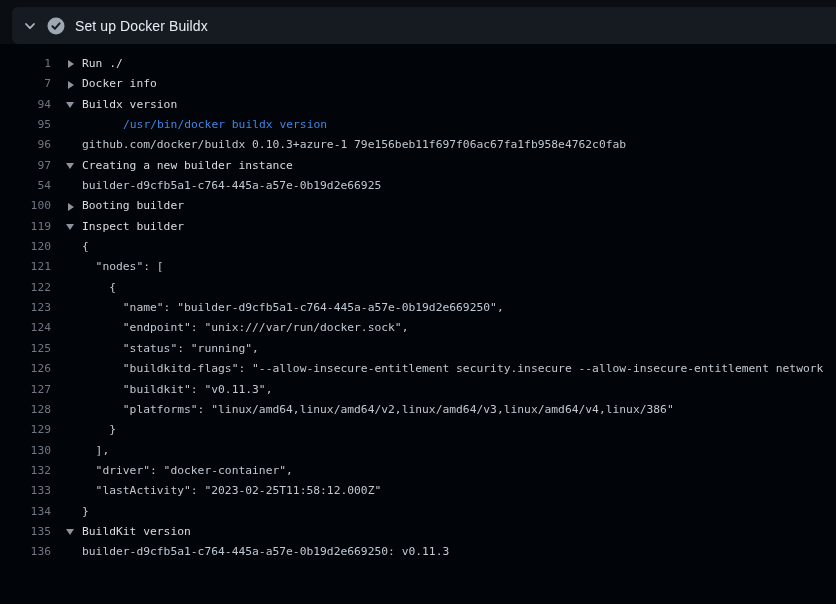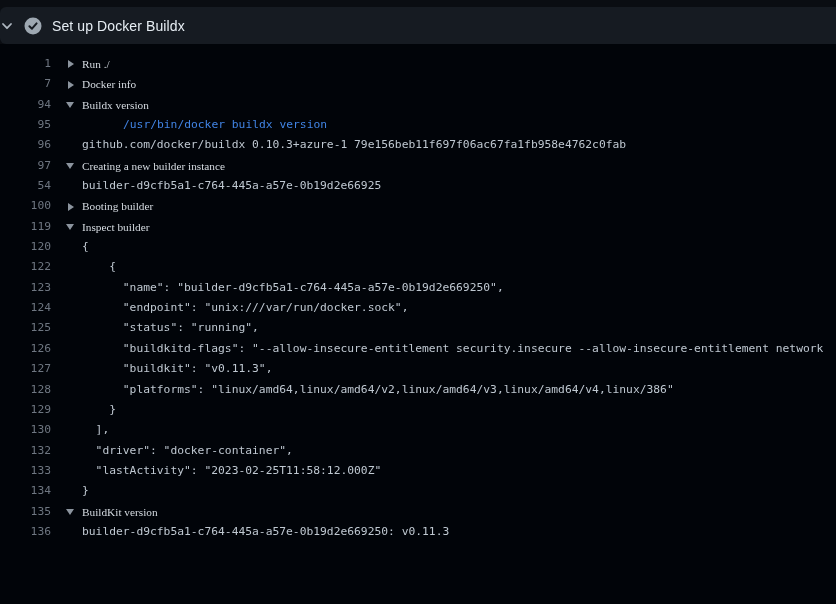--- a/index.html
+++ b/index.html
@@ -9,24 +9,25 @@
     font-family: "Liberation Sans", "DejaVu Sans", sans-serif;
   }
   .page { position: relative; width: 836px; height: 604px; }
 
   
   .top-strip {
     position: absolute; left: 0; top: 0; width: 836px; height: 44px;
     background: var(--page-top-bg);
   }
   .step-header {
-    position: absolute; left: 0; top: 7px; right: 0; height: 37px;
+    position: absolute; left: 12px; top: 7px; right: 0; height: 37px;
     background: var(--header-bg);
     border-radius: 6px 0 0 6px;
     display: flex; align-items: center;
+    padding-left: 11px;
     cursor: pointer;
   }
   .chevron { display: inline-flex; width: 14px; height: 14px; margin-right: 10px; align-items: center; justify-content: center; }
   .check { display: inline-flex; width: 18px; height: 18px; margin-right: 10px; align-items: center; justify-content: center; }
   .step-title {
     color: var(--title-color);
     font-size: 14px; font-weight: 500;
     letter-spacing: 0.1px;
   }
 
@@ -60,21 +61,21 @@
     border-left: 6px solid var(--arrow-color);
     margin-left: 2px;
   }
   .tri-down {
     width: 0; height: 0;
     border-left: 4.5px solid transparent;
     border-right: 4.5px solid transparent;
     border-top: 6px solid var(--arrow-color);
   }
   .content { flex: 1 1 auto; overflow: hidden; white-space: pre; }
-  .t-group { color: var(--group-color); font-family: Liberation Serif, serif; }
+  .t-group { color: var(--group-color); }
   .t-out   { color: var(--out-color); }
   .t-cmd   { color: var(--cmd-color); margin-left: 41px; }
   .row.group { cursor: pointer; }
 </style>
 </head>
 <body>
 
 <div class="page">
   <div class="top-strip"></div>
 
@@ -97,20 +98,21 @@
       <div class="row group"><span class="num">1</span><span class="arrow-slot"><span class="tri-right"></span></span><span class="content t-group">Run ./</span></div>
       <div class="row group"><span class="num">7</span><span class="arrow-slot"><span class="tri-right"></span></span><span class="content t-group">Docker info</span></div>
       <div class="row group"><span class="num">94</span><span class="arrow-slot"><span class="tri-down"></span></span><span class="content t-group">Buildx version</span></div>
       <div class="row"><span class="num">95</span><span class="arrow-slot"></span><span class="content t-cmd">/usr/bin/docker buildx version</span></div>
       <div class="row"><span class="num">96</span><span class="arrow-slot"></span><span class="content t-out">github.com/docker/buildx 0.10.3+azure-1 79e156beb11f697f06ac67fa1fb958e4762c0fab</span></div>
       <div class="row group"><span class="num">97</span><span class="arrow-slot"><span class="tri-down"></span></span><span class="content t-group">Creating a new builder instance</span></div>
       <div class="row"><span class="num">54</span><span class="arrow-slot"></span><span class="content t-out">builder-d9cfb5a1-c764-445a-a57e-0b19d2e66925</span></div>
       <div class="row group"><span class="num">100</span><span class="arrow-slot"><span class="tri-right"></span></span><span class="content t-group">Booting builder</span></div>
       <div class="row group"><span class="num">119</span><span class="arrow-slot"><span class="tri-down"></span></span><span class="content t-group">Inspect builder</span></div>
       <div class="row"><span class="num">120</span><span class="arrow-slot"></span><span class="content t-out">{</span></div>
+      <div class="row"><span class="num">121</span><span class="arrow-slot"></span><span class="content t-out">  "nodes": [</span></div>
       <div class="row"><span class="num">122</span><span class="arrow-slot"></span><span class="content t-out">    {</span></div>
       <div class="row"><span class="num">123</span><span class="arrow-slot"></span><span class="content t-out">      "name": "builder-d9cfb5a1-c764-445a-a57e-0b19d2e669250",</span></div>
       <div class="row"><span class="num">124</span><span class="arrow-slot"></span><span class="content t-out">      "endpoint": "unix:///var/run/docker.sock",</span></div>
       <div class="row"><span class="num">125</span><span class="arrow-slot"></span><span class="content t-out">      "status": "running",</span></div>
       <div class="row"><span class="num">126</span><span class="arrow-slot"></span><span class="content t-out">      "buildkitd-flags": "--allow-insecure-entitlement security.insecure --allow-insecure-entitlement network</span></div>
       <div class="row"><span class="num">127</span><span class="arrow-slot"></span><span class="content t-out">      "buildkit": "v0.11.3",</span></div>
       <div class="row"><span class="num">128</span><span class="arrow-slot"></span><span class="content t-out">      "platforms": "linux/amd64,linux/amd64/v2,linux/amd64/v3,linux/amd64/v4,linux/386"</span></div>
       <div class="row"><span class="num">129</span><span class="arrow-slot"></span><span class="content t-out">    }</span></div>
       <div class="row"><span class="num">130</span><span class="arrow-slot"></span><span class="content t-out">  ],</span></div>
       <div class="row"><span class="num">132</span><span class="arrow-slot"></span><span class="content t-out">  "driver": "docker-container",</span></div>

